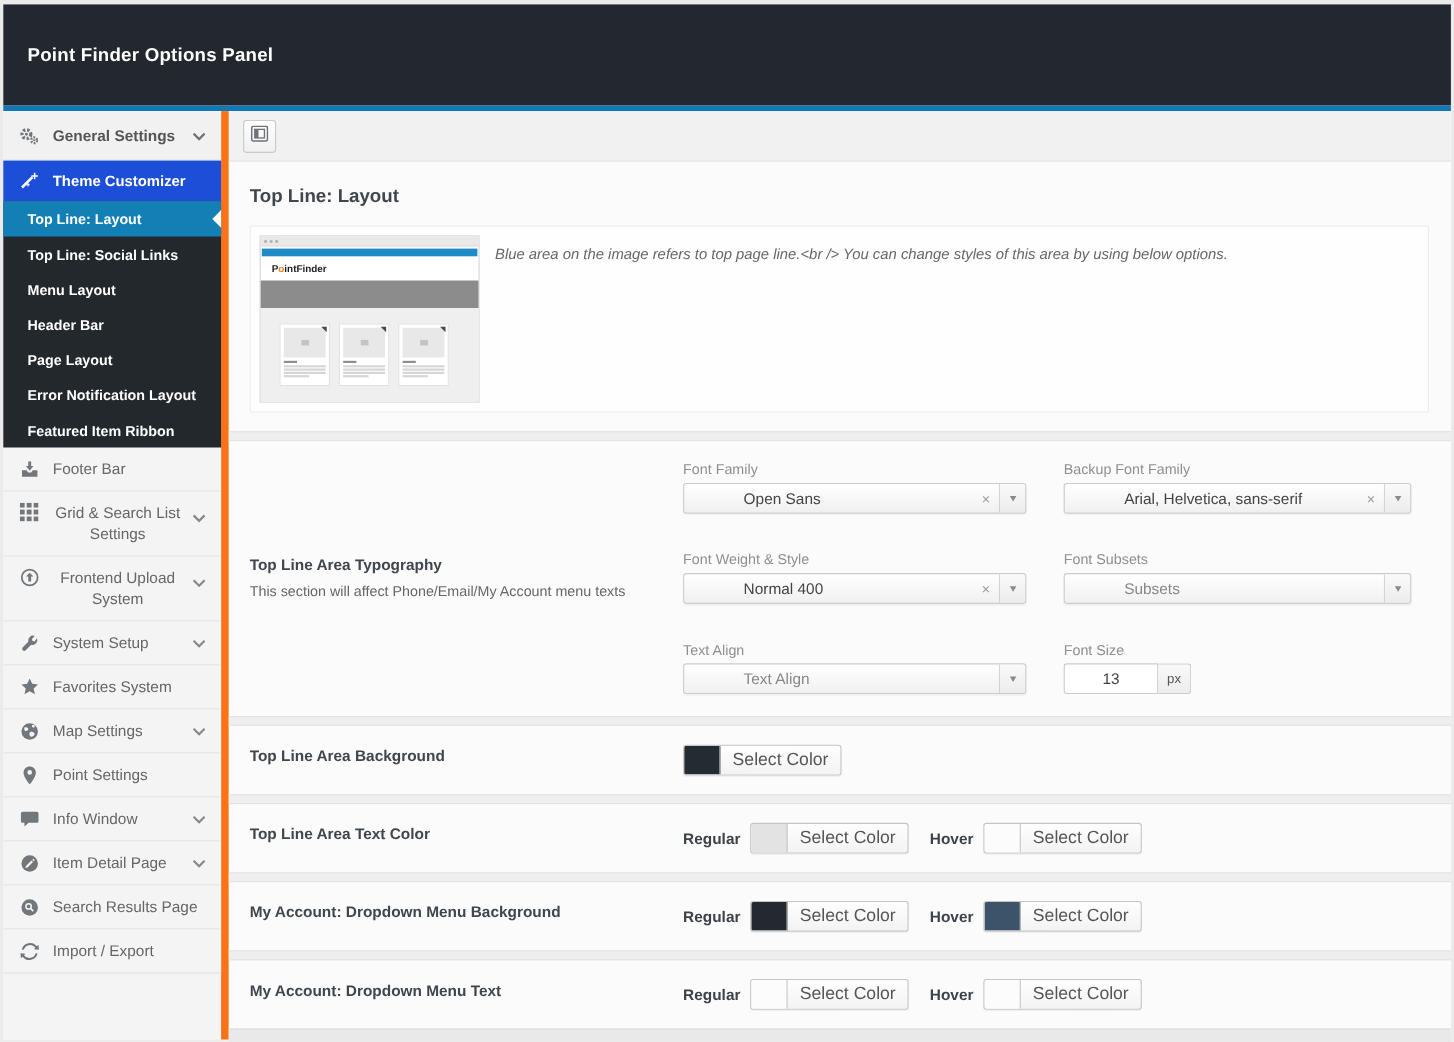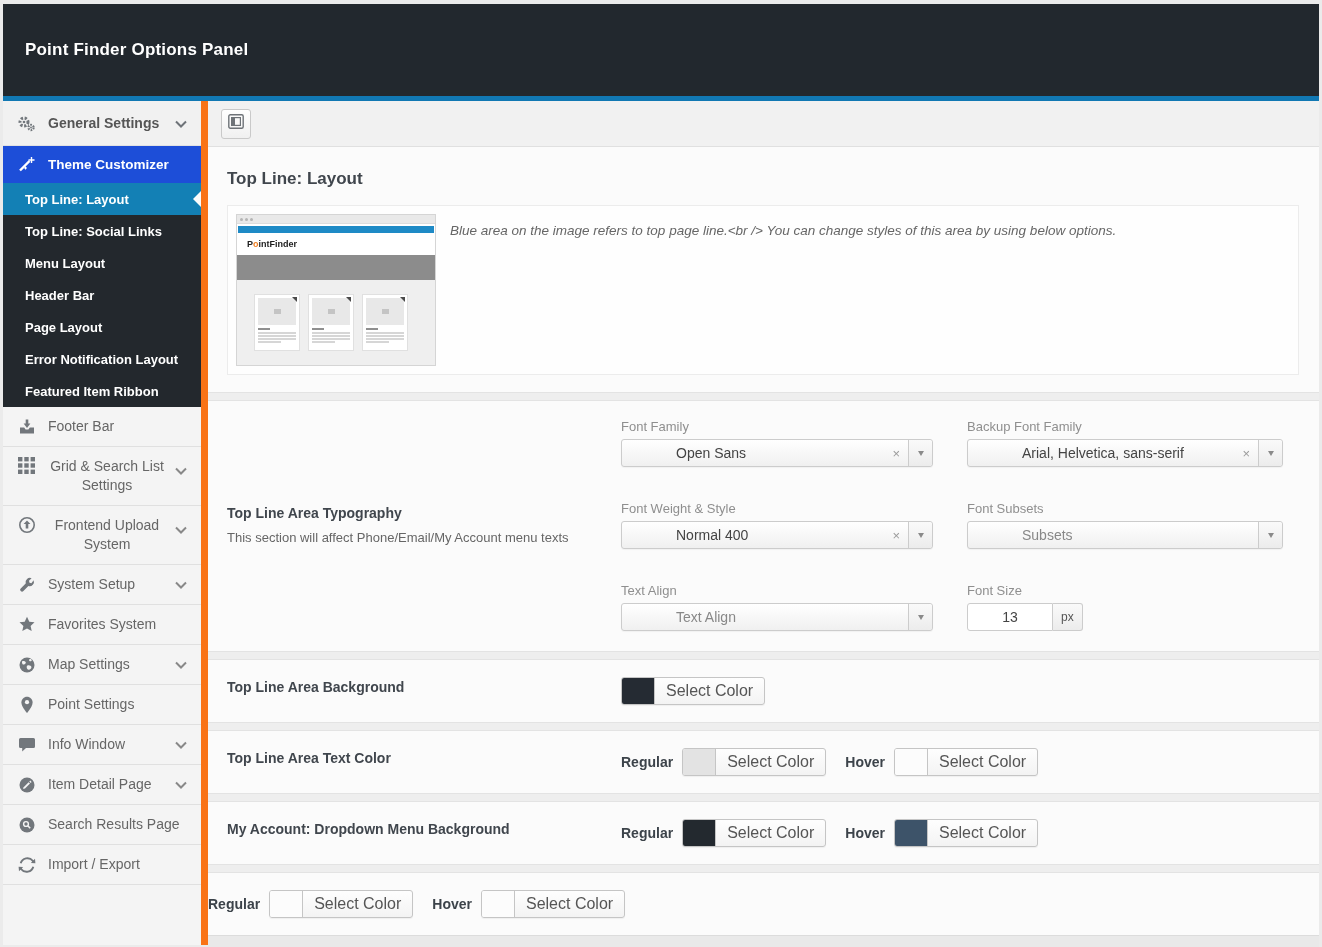--- a/index.html
+++ b/index.html
@@ -521,20 +521,23 @@
             <div class="color-picker">
               <span class="swatch" style="background-color: rgb(61, 83, 105);"></span>
               <span class="scl">Select Color</span>
             </div>
           </div>
         </div>
 
         <div class="gap-band"></div>
 
         <div class="setting-row">
+          <div class="row-label-col">
+            <div class="row-title">My Account: Dropdown Menu Text</div>
+          </div>
           <div class="controls">
             <span class="picker-name">Regular</span>
             <div class="color-picker">
               <span class="swatch" style="background-color: rgb(252, 252, 252);"></span>
               <span class="scl">Select Color</span>
             </div>
             <span class="picker-name hover-name">Hover</span>
             <div class="color-picker">
               <span class="swatch" style="background-color: rgb(252, 252, 252);"></span>
               <span class="scl">Select Color</span>

